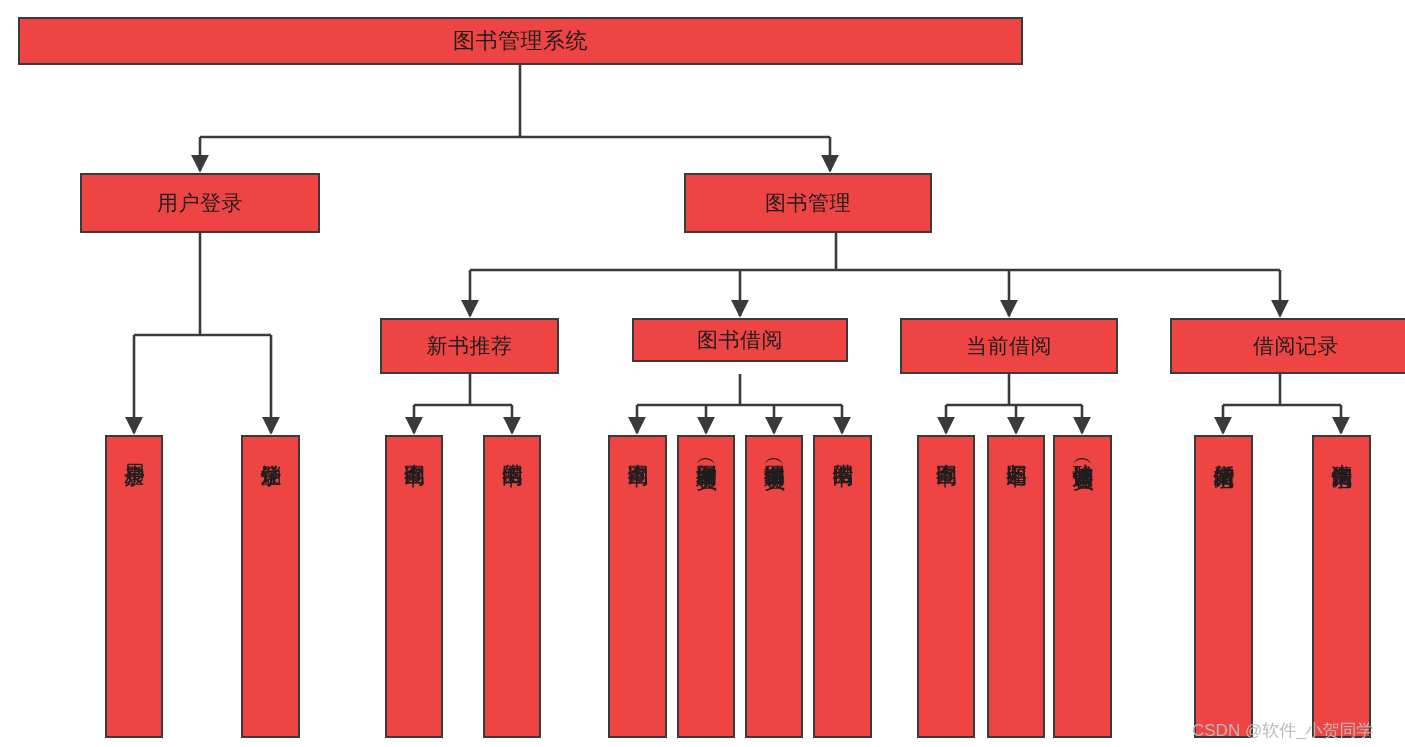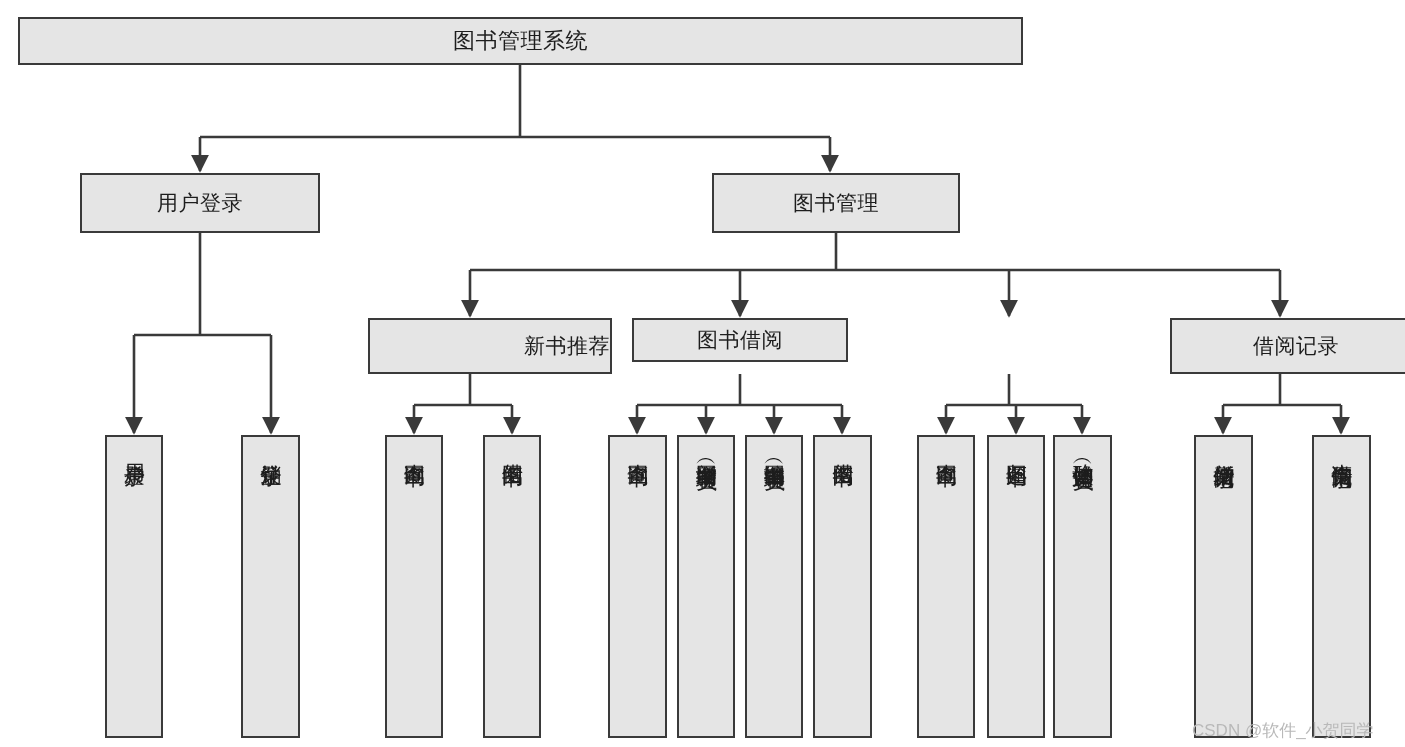--- a/index.html
+++ b/index.html
@@ -23,21 +23,21 @@
     left: 0;
     top: 0;
     width: 1405px;
     height: 747px;
     pointer-events: none;
   }
   .node {
     position: absolute;
     box-sizing: border-box;
     border: 2px solid #3a3a3a;
-    background: #e5e5e5;
+    background: #ef4444;
     display: flex;
     align-items: center;
     justify-content: center;
     color: #1d1d1d;
   }
   .node .label {
     display: block;
     text-align: center;
     letter-spacing: 0.5px;
   }
@@ -127,29 +127,32 @@
     </g>
   </svg>
 
   <div class="node root horiz" id="node-root" style="left: 18px; top: 17px; width: 1005px; height: 48px;">
     <span class="label">图书管理系统</span>
   </div>
 
   <div class="node horiz" id="node-l2-0" style="left: 80px; top: 173px; width: 240px; height: 60px;">
     <span class="label">用户登录</span>
   </div>
-  <div class="node horiz" id="node-l2-1" style="left: 712px; top: 173px; width: 248px; height: 60px;">
+  <div class="node horiz" id="node-l2-1" style="left: 684px; top: 173px; width: 248px; height: 60px;">
     <span class="label">图书管理</span>
   </div>
 
-  <div class="node horiz" id="node-l3-0" style="left: 368px; top: 318px; width: 244px; height: 56px; justify-content: flex-end;">
+  <div class="node horiz" id="node-l3-0" style="left: 380px; top: 318px; width: 179px; height: 56px;">
     <span class="label">新书推荐</span>
   </div>
   <div class="node horiz" id="node-l3-1" style="left: 632px; top: 318px; width: 216px; height: 44px;">
     <span class="label">图书借阅</span>
+  </div>
+  <div class="node horiz" id="node-l3-2" style="left: 900px; top: 318px; width: 218px; height: 56px;">
+    <span class="label">当前借阅</span>
   </div>
   <div class="node horiz" id="node-l3-3" style="left: 1170px; top: 318px; width: 252px; height: 56px;">
     <span class="label">借阅记录</span>
   </div>
 
   <div class="node leaf" id="node-leaf-0" style="left: 105px; top: 435px; width: 58px; height: 303px;">
     <span class="label">用户登录</span>
   </div>
   <div class="node leaf" id="node-leaf-1" style="left: 241px; top: 435px; width: 59px; height: 303px;">
     <span class="label">注销登录</span>

